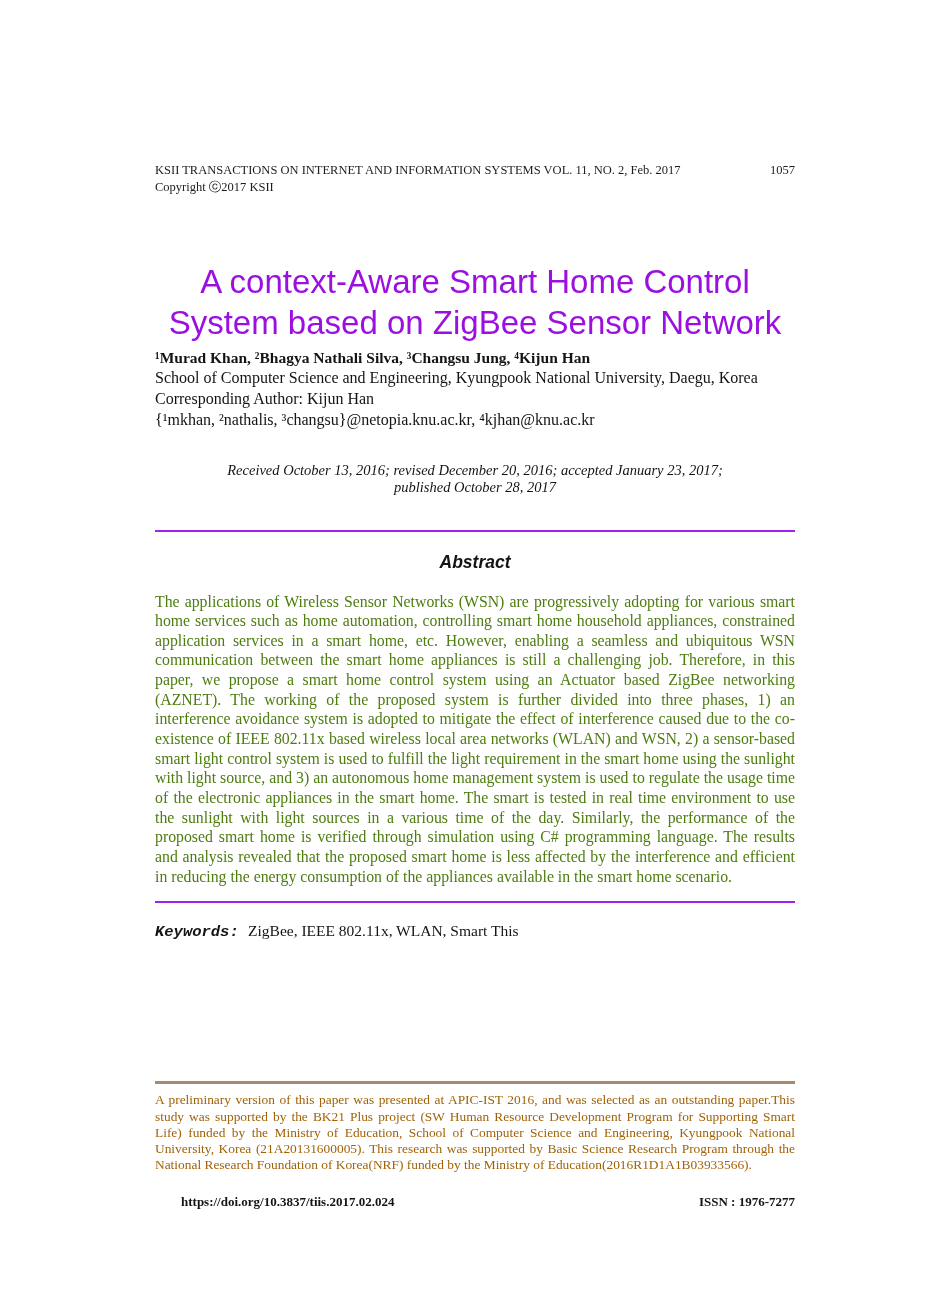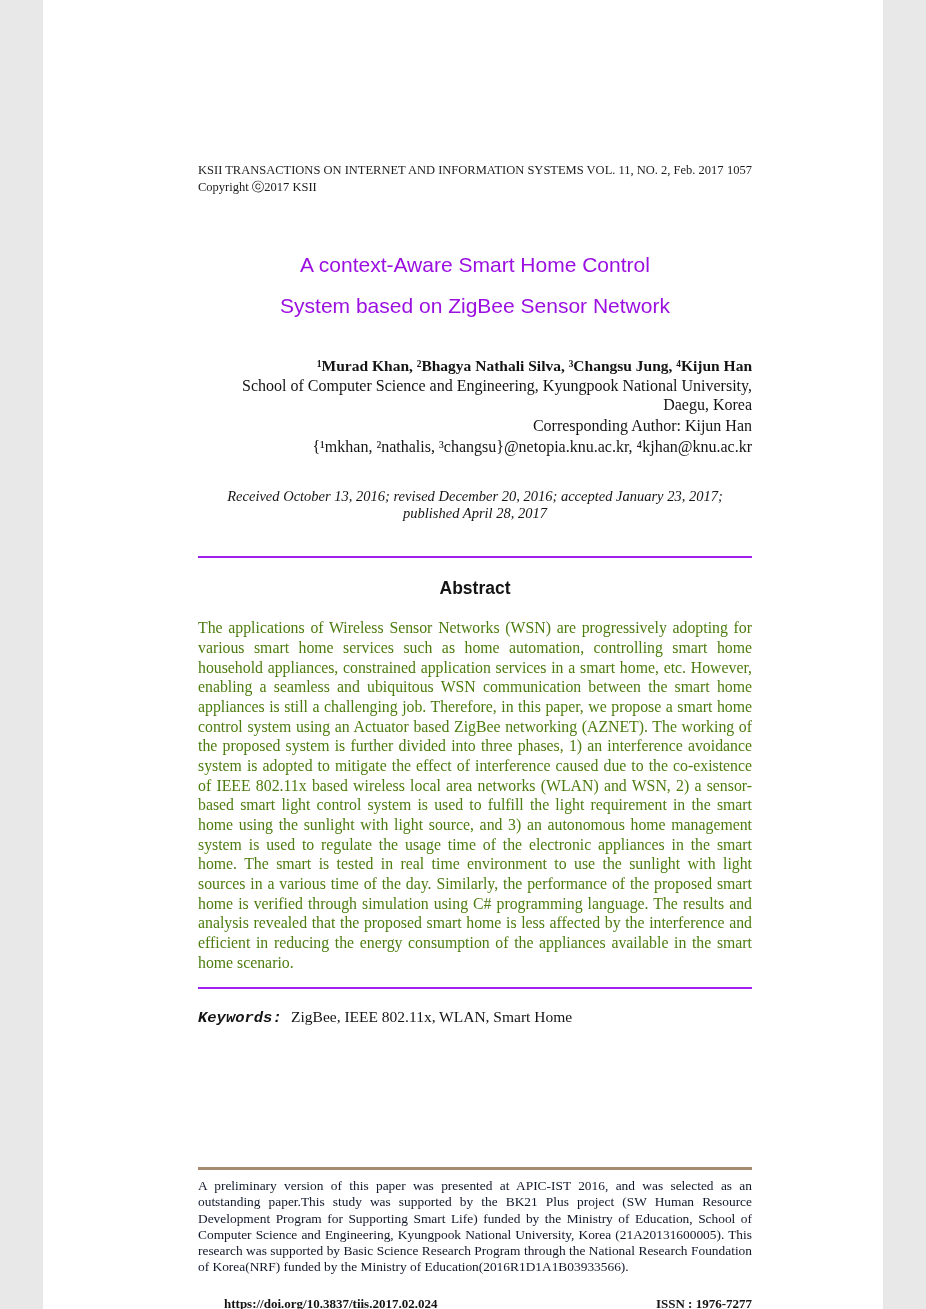--- a/index.html
+++ b/index.html
@@ -1,68 +1,68 @@
 <!DOCTYPE html>
 <html><head>
 <meta charset="utf-8">
 <style>
   html,body{margin:0;padding:0;background:#e8e8e8;}
   .page{
-    width:840px;height:1309px;background:#ffffff;margin:0 auto;
+    width:926px;height:1309px;background:#ffffff;margin:0 auto;
     position:relative;box-sizing:border-box;
     font-family:"Liberation Serif","DejaVu Serif",serif;
     color:#141414;overflow:hidden;
   }
   .content{margin-left:155px;margin-right:131px;} 
 
   
   .hdr{padding-top:162px;font-size:12.5px;line-height:1.3;color:#1c1c1c;}
   .hdr-row{display:flex;justify-content:space-between;align-items:baseline;}
   .hdr-copy{margin-top:1px;}
 
   
   .title{
-    margin-top:48px;text-align:center;
+    margin-top:65px;text-align:center;
     font-family:"Liberation Sans","DejaVu Sans",sans-serif;
-    font-size:21px;line-height:41px;font-weight:400;
+    font-size:33px;line-height:41px;font-weight:400;
   }
 
   
-  .authors{margin-top:30px;text-align:right;}
+  .authors{margin-top:5px;text-align:left;}
   .auth-names{font-size:15.5px;font-weight:bold;line-height:1.25;}
   .auth-line{font-size:16px;line-height:1.18;margin-top:2px;}
 
   
   .dates{margin-top:32px;text-align:center;font-style:italic;font-size:14.5px;line-height:17px;}
 
   
   .rule-purple{margin-top:34px;border:0;border-top:2.5px solid;}
   .rule-purple2{margin-top:15px;border:0;border-top:2.5px solid;}
 
   
   .abs-head{
     margin-top:20px;text-align:center;
     font-family:"Liberation Sans","DejaVu Sans",sans-serif;
-    font-weight:bold;font-size:17.5px;
+    font-weight:bold;font-style:italic;font-size:17.5px;
   }
   .abs-body{
     margin-top:19px;font-size:15.8px;line-height:19.65px;
     text-align:justify;color:#4d7c0f;
   }
 
   
   .keywords{margin-top:19px;font-size:15.5px;}
   .kw-label{
     font-family:Liberation Mono, monospace;
     font-weight:bold;font-style:italic;
   }
 
   
   .foot-rule{margin-top:140px;border:0;border-top:3px solid;}
-  .footnote{margin-top:4px;font-size:13.4px;line-height:16.2px;text-align:justify;color:#0f172a;}
+  .footnote{margin-top:4px;font-size:13.4px;line-height:16.2px;text-align:justify;color:#a16207;}
 
   
   .footer{margin-top:21px;display:flex;justify-content:space-between;font-size:13px;font-weight:bold;margin-left:26px;}
   .footer a{color:inherit;text-decoration:none;}
 </style>
 </head>
 <body>
 
 <div class="page">
   <div class="content">
@@ -82,33 +82,33 @@
 
     <div class="authors">
       <div class="auth-names">¹Murad Khan, ²Bhagya Nathali Silva, ³Changsu Jung, ⁴Kijun Han</div>
       <div class="auth-line">School of Computer Science and Engineering, Kyungpook National University, Daegu, Korea</div>
       <div class="auth-line">Corresponding Author: Kijun Han</div>
       <div class="auth-line">{¹mkhan, ²nathalis, ³changsu}@netopia.knu.ac.kr, ⁴kjhan@knu.ac.kr</div>
     </div>
 
     <div class="dates">
       <div>Received October 13, 2016; revised December 20, 2016; accepted January 23, 2017;</div>
-      <div>published April 28, 2017</div>
+      <div>published October 28, 2017</div>
     </div>
 
     <hr class="rule-purple" id="rule1" style="border-top-color: rgb(160, 32, 240);">
 
     <div class="abs-head">Abstract</div>
 
     <div class="abs-body">The applications of Wireless Sensor Networks (WSN) are progressively adopting for various smart home services such as home automation, controlling smart home household appliances, constrained application services in a smart home, etc. However, enabling a seamless and ubiquitous WSN communication between the smart home appliances is still a challenging job. Therefore, in this paper, we propose a smart home control system using an Actuator based ZigBee networking (AZNET). The working of the proposed system is further divided into three phases, 1) an interference avoidance system is adopted to mitigate the effect of interference caused due to the co-existence of IEEE 802.11x based wireless local area networks (WLAN) and WSN, 2) a sensor-based smart light control system is used to fulfill the light requirement in the smart home using the sunlight with light source, and 3) an autonomous home management system is used to regulate the usage time of the electronic appliances in the smart home. The smart is tested in real time environment to use the sunlight with light sources in a various time of the day. Similarly, the performance of the proposed smart home is verified through simulation using C# programming language. The results and analysis revealed that the proposed smart home is less affected by the interference and efficient in reducing the energy consumption of the appliances available in the smart home scenario.</div>
 
     <hr class="rule-purple2" id="rule2" style="border-top-color: rgb(160, 32, 240);">
 
     <div class="keywords">
-      <span class="kw-label">Keywords</span><span class="kw-label">: </span><span>ZigBee, IEEE 802.11x, WLAN, Smart Home</span>
+      <span class="kw-label">Keywords</span><span class="kw-label">: </span><span>ZigBee, IEEE 802.11x, WLAN, Smart This</span>
     </div>
 
     <hr class="foot-rule" id="rule3" style="border-top-color: rgb(165, 138, 109);">
 
     <div class="footnote">A preliminary version of this paper was presented at APIC-IST 2016, and was selected as an outstanding paper.This study was supported by the BK21 Plus project (SW Human Resource Development Program for Supporting Smart Life) funded by the Ministry of Education, School of Computer Science and Engineering, Kyungpook National University, Korea (21A20131600005). This research was supported by Basic Science Research Program through the National Research Foundation of Korea(NRF) funded by the Ministry of Education(2016R1D1A1B03933566).</div>
 
     <div class="footer">
       <a href="#">https://doi.org/10.3837/tiis.2017.02.024</a>
       <span>ISSN : 1976-7277</span>
     </div>

